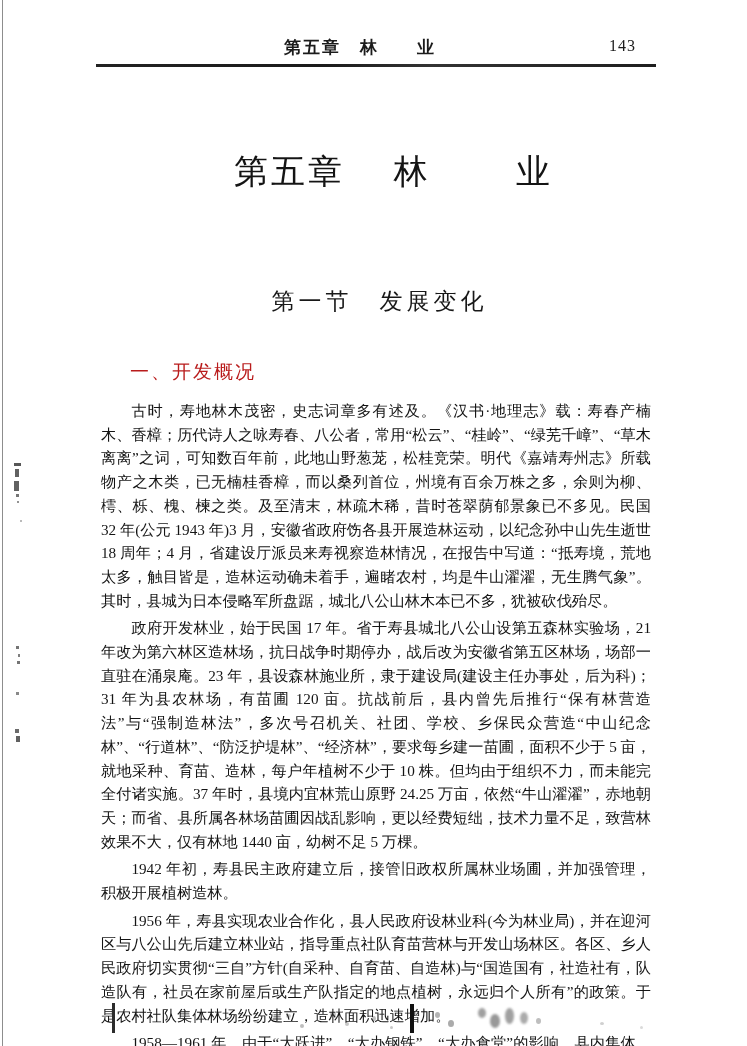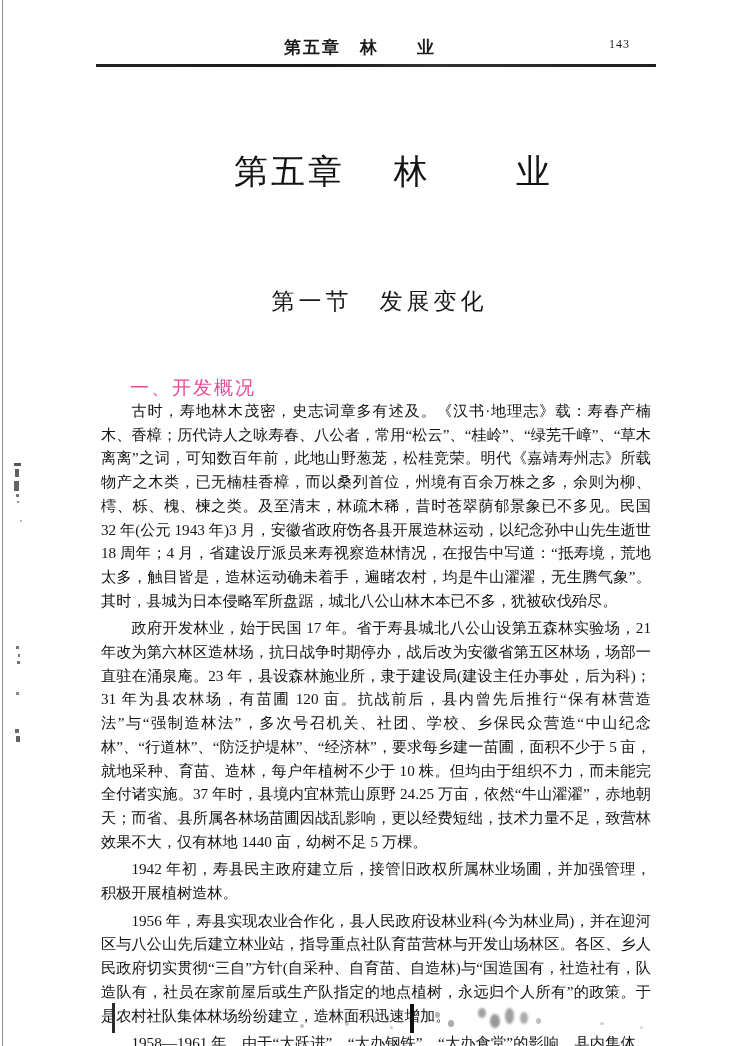--- a/index.html
+++ b/index.html
@@ -15,39 +15,39 @@
     position: absolute; left: 2px; top: 0; width: 1px; height: 1046px;
     background: #8d8d8d;
   }
   .page-header-title {
     position: absolute; top: 36px; left: 80px; width: 560px;
     text-align: center; font-size: 17px; font-weight: bold;
     letter-spacing: 2px; white-space: pre;
   }
   .page-number {
     position: absolute; top: 37px; left: 609px;
-    font-size: 12px; letter-spacing: 1px;
+    font-size: 16px; letter-spacing: 1px;
   }
   .header-rule {
     position: absolute; top: 64px; left: 96px; width: 560px; height: 3px;
     background: linear-gradient(90deg, #222 0%, #1a1a1a 40%, #333 60%, #1e1e1e 100%);
   }
   .chapter-title {
     position: absolute; top: 149px; left: 20px; width: 747px;
     text-align: center; font-size: 34px; font-weight: 500;
     letter-spacing: 3px; white-space: pre; color: #141414;
   }
   .section-title {
     position: absolute; top: 286px; left: 6px; width: 747px;
     text-align: center; font-size: 23px; font-weight: 500;
     letter-spacing: 4px; white-space: pre; color: #181818;
   }
   .subsection-title {
-    position: absolute; top: 375px; left: 130px;
-    font-size: 19px; letter-spacing: 2px; color: #ec4899;
+    position: absolute; top: 359px; left: 130px;
+    font-size: 19px; letter-spacing: 2px; color: #b91c1c;
   }
   .body-text {
     position: absolute; top: 395px; left: 97px; width: 558px;
     font-size: 15.2px; line-height: 23.7px;
     text-align: justify; color: #141414;
   }
   .body-text p { margin: 4px; text-indent: 2em; }
   .artifact { position: absolute; background: #3a3a3a; }
   .noise { position: absolute; border-radius: 50%; background: #444; }
 </style>

